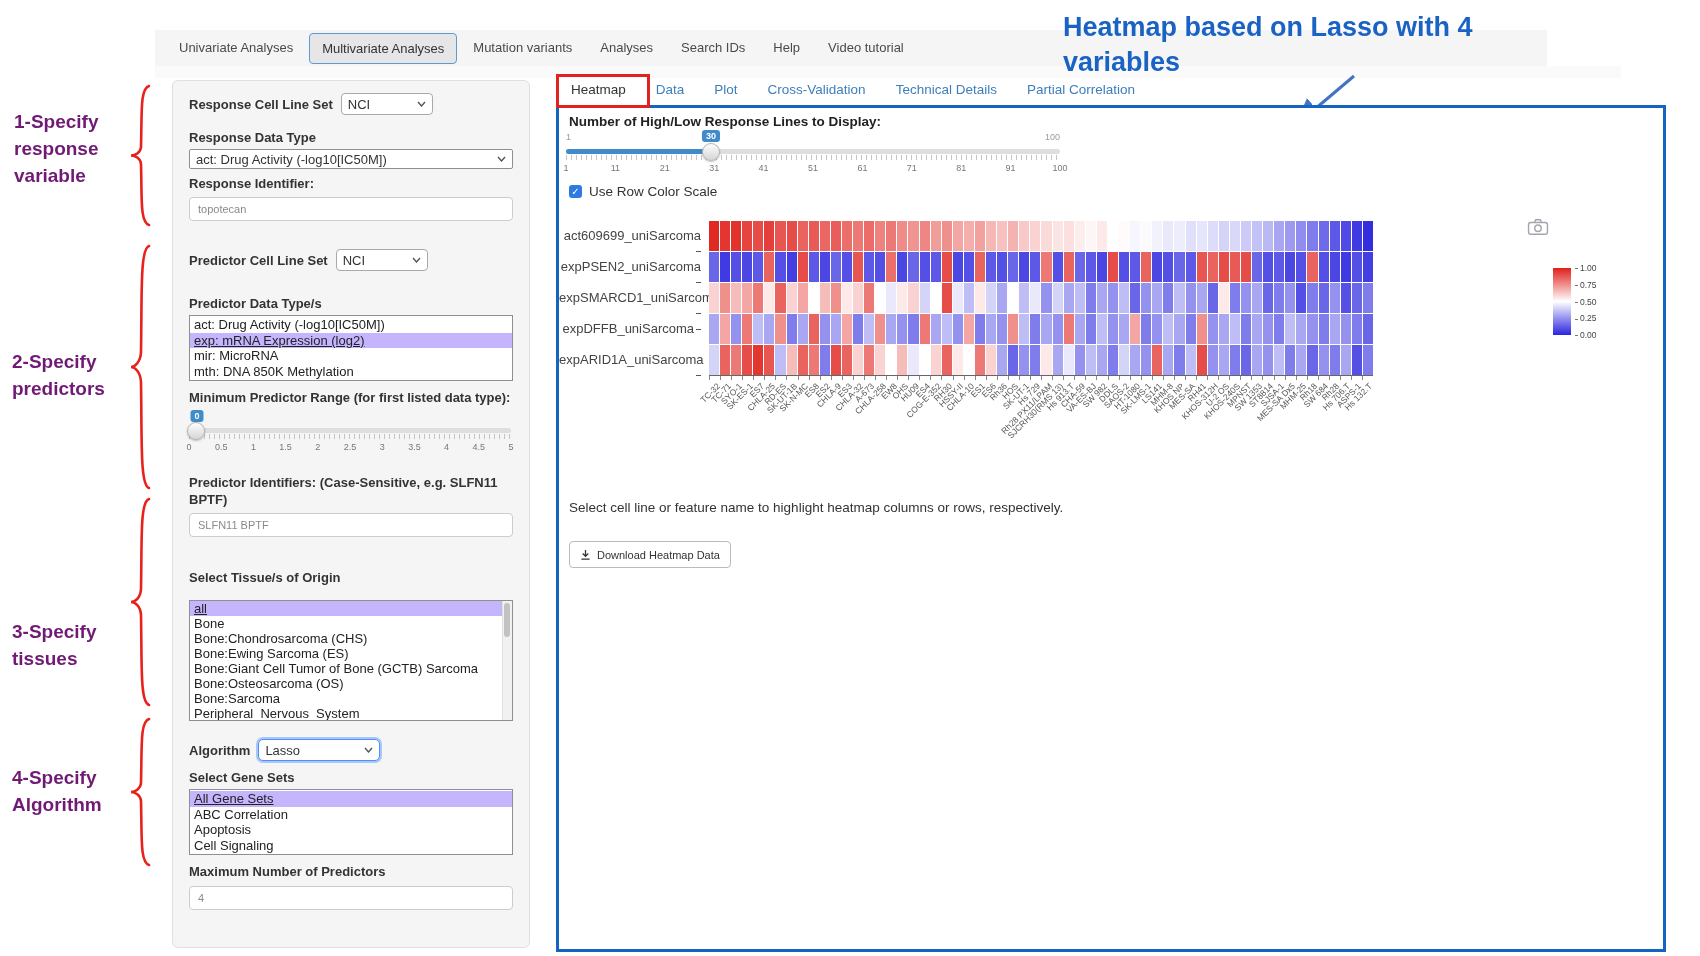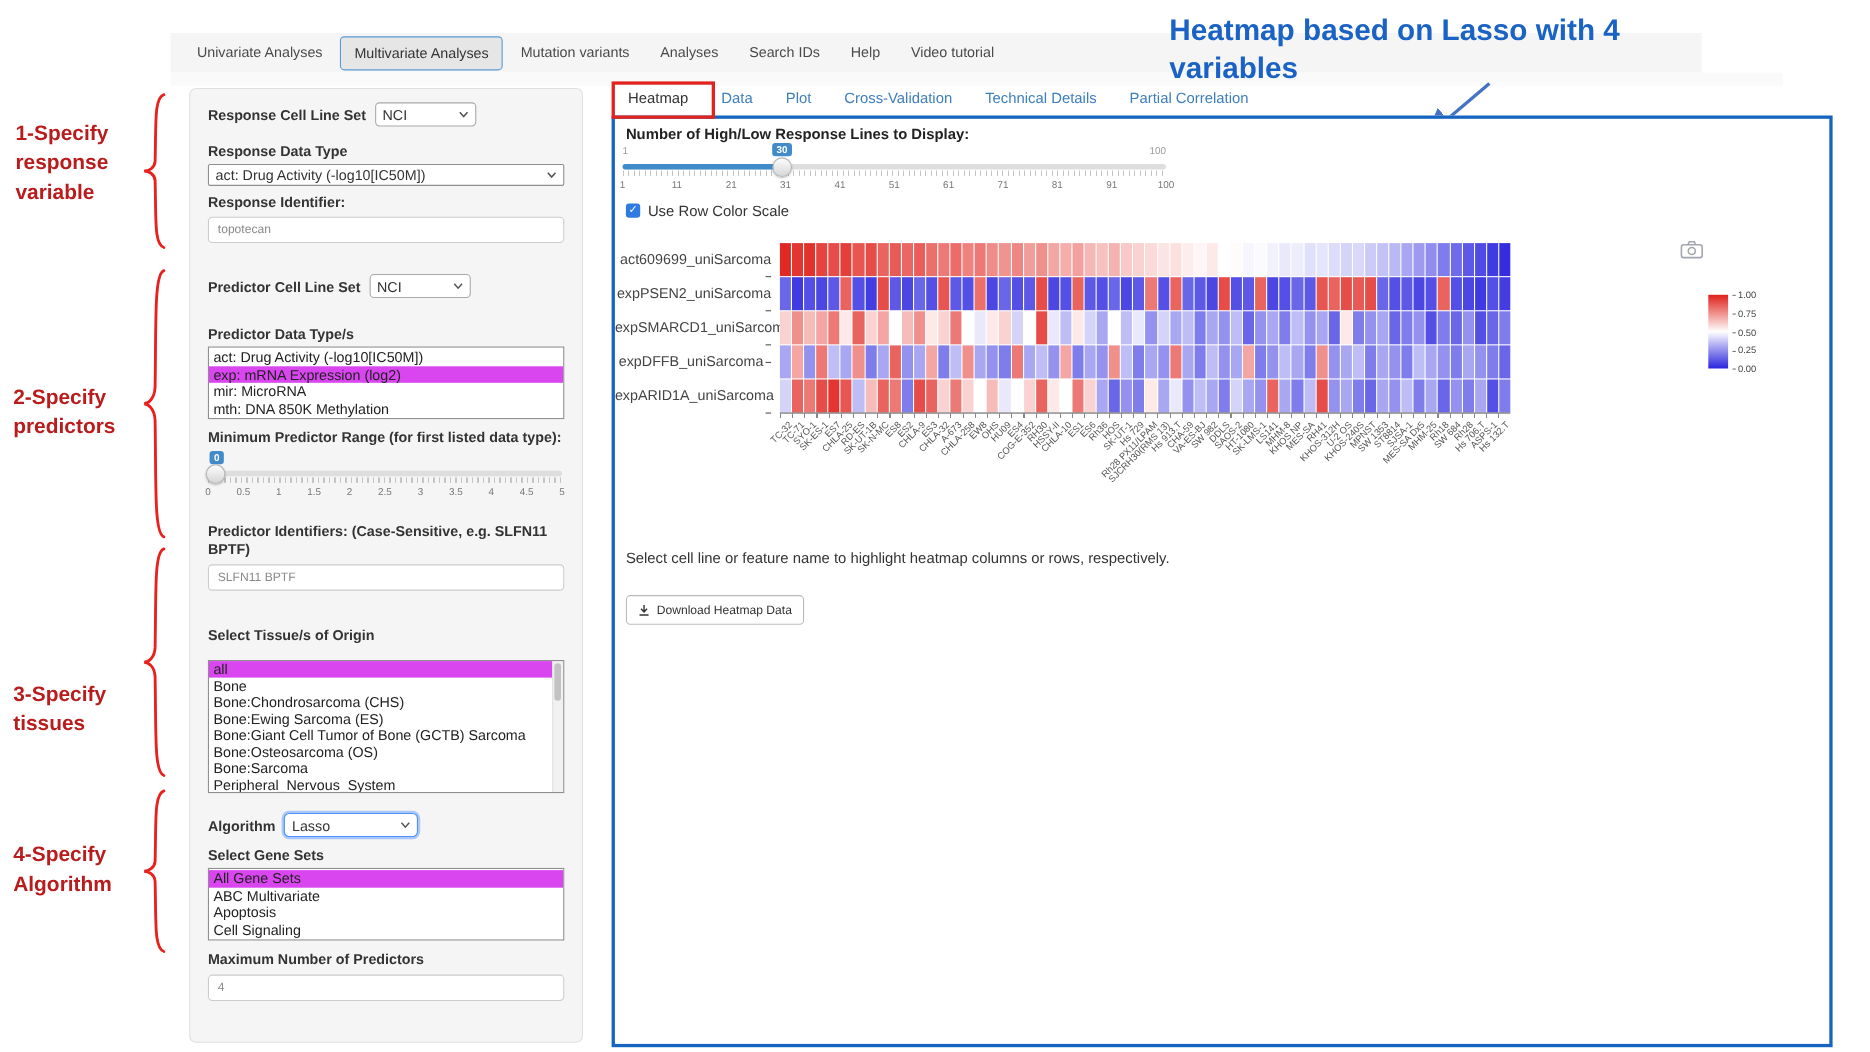--- a/index.html
+++ b/index.html
@@ -8,21 +8,21 @@
   .abs{position:absolute;}
 
   
   .top-nav{position:absolute;left:155px;top:30px;width:1392px;height:36px;background:#f5f5f5;
            display:flex;align-items:center;padding-left:12px;box-sizing:border-box;}
   .nav-sub{position:absolute;left:155px;top:66px;width:1466px;height:12px;background:#fafafa;}
   .nav-tab{font-size:13px;color:#4a4a4a;padding:7px 12px;white-space:nowrap;cursor:pointer;}
   .nav-tab.active{background:#e6e6e6;border:1px solid #5b9bd5;border-radius:4px;color:#333;}
 
   
-  .step{position:absolute;color:#b91c1c;font-size:19px;font-weight:600;line-height:27px;width:118px;}
+  .step{position:absolute;color:#701a75;font-size:19px;font-weight:600;line-height:27px;width:118px;}
   .brace{position:absolute;pointer-events:none;}
 
   
   .blue-note{position:absolute;left:1063px;top:10px;width:500px;font-size:27px;line-height:35px;
              font-weight:bold;color:#1a63c5;z-index:5;}
 
   
   .sidebar{position:absolute;left:172px;top:80px;width:358px;height:868px;background:#f5f5f5;
            border:1px solid #e0e0e0;border-radius:6px;box-sizing:border-box;
            padding:12px 16px;overflow:hidden;}
@@ -31,21 +31,21 @@
   .select-box{background:#fff;border:1px solid #a9a9a9;border-radius:4px;height:22px;display:flex;
               align-items:center;justify-content:space-between;padding:0 6px;font-size:13px;color:#333;
               box-sizing:border-box;cursor:pointer;}
   .select-box.slim{height:20px;border-radius:2px;border-color:#8f8f8f;}
   .select-box.focus{border:1px solid #4d90fe;box-shadow:0 0 0 2px rgba(77,144,254,.45);border-radius:5px;}
   .chev{width:9px;height:6px;flex:0 0 auto;margin-left:6px;}
   .tinput{width:100%;height:24px;box-sizing:border-box;border:1px solid #ccc;border-radius:4px;
           background:#fff;font-family:"Liberation Sans",sans-serif;font-size:11px;color:#8a8a8a;padding:0 8px;}
   .listbox{background:#fff;border:1px solid #8f8f8f;width:100%;box-sizing:border-box;overflow:hidden;position:relative;}
   .lb-item{font-size:13px;color:#222;padding:0 4px;white-space:nowrap;line-height:15.5px;cursor:pointer;}
-  .lb-item.sel{background:#d946ef;}
+  .lb-item.sel{background:#c4b5fd;text-decoration:underline;}
   .radio-row{display:flex;align-items:center;gap:7px;margin:4px 0;cursor:pointer;}
   .radio{width:13px;height:13px;border-radius:50%;border:1px solid #9a9a9a;background:#fff;box-sizing:border-box;position:relative;}
   .radio.on{border-color:#2f7ae0;background:#2f7ae0;}
   .radio.on::after{content:"";position:absolute;left:4px;top:4px;width:3px;height:3px;border-radius:50%;background:#fff;}
   .radio-lb{font-size:13.5px;color:#333;}
 
   
   .sl-wrap{position:relative;}
   .sl-track{position:absolute;height:5px;background:#dedede;border-radius:3px;}
   .sl-fill{position:absolute;height:5px;background:#428bca;border-radius:3px 0 0 3px;}
@@ -232,21 +232,21 @@
     <div class="select-box focus" style="width:122px;">
       <span>Lasso</span>
       <svg class="chev" viewBox="0 0 9 6">
             <polyline points="1,1 4.5,5 8,1" fill="none" stroke="#555" stroke-width="1.4"></polyline>
           </svg>
     </div>
   </div>
   <div class="lbl" style="margin-top:8px;">Select Gene Sets</div>
   <div class="listbox" id="geneList" style="margin-top:3px;padding:1px 0;">
         <div class="lb-item sel" style="line-height: 15.5px;">All Gene Sets</div>
-        <div class="lb-item" style="line-height: 15.5px;">ABC Multivariate</div>
+        <div class="lb-item" style="line-height: 15.5px;">ABC Correlation</div>
         <div class="lb-item" style="line-height: 15.5px;">Apoptosis</div>
         <div class="lb-item" style="line-height: 15.5px;">Cell Signaling</div>
       </div>
   <div class="lbl" style="margin-top:8px;">Maximum Number of Predictors</div>
   <input class="tinput" style="margin-top: 6px;" value="4">
 </div>
 
 <div class="main-tabs" id="mainTabs">
       <div class="main-tab active">Heatmap</div>
       <div class="main-tab">Data</div>

